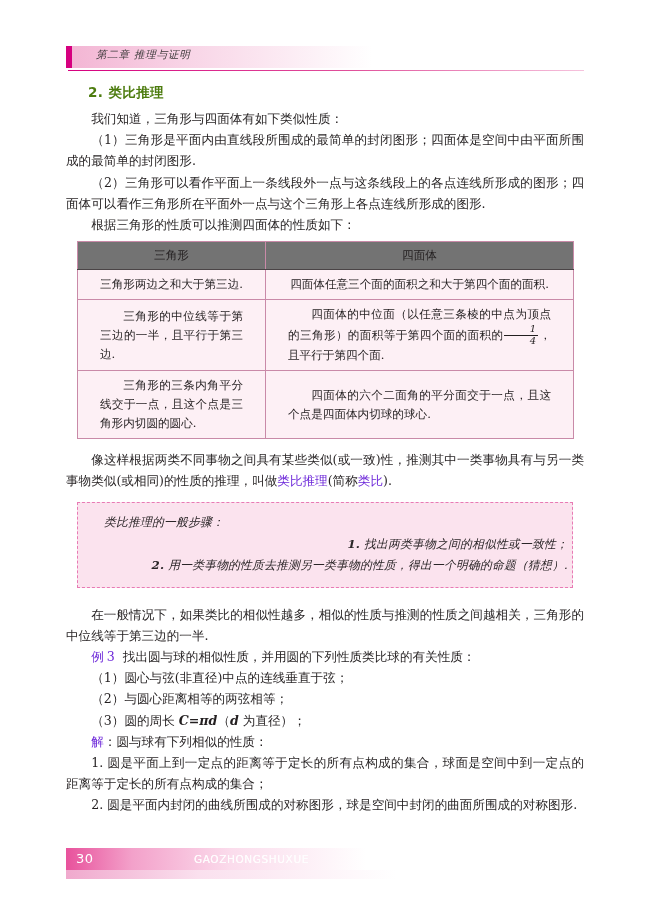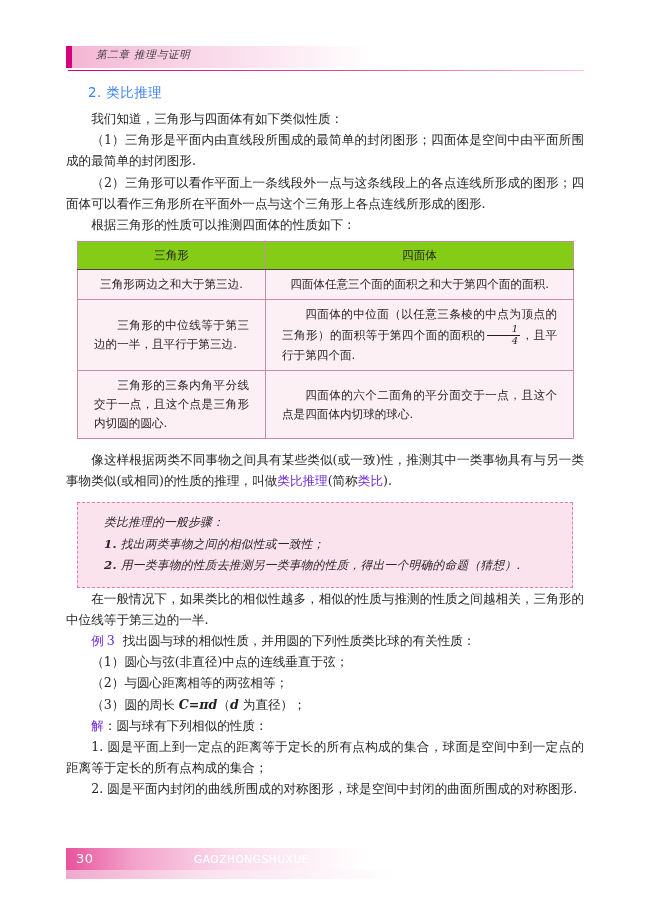--- a/index.html
+++ b/index.html
@@ -73,22 +73,22 @@
     left: 66px;
     top: 82px;
     width: 518px;
   }
 
   h2.section-title {
     margin: 0 0 6px 0;
     padding: 0;
     font-family: "DejaVu Sans", "Liberation Sans", sans-serif;
     font-size: 13.5px;
-    font-weight: normal;
-    color: #3b82f6;
+    font-weight: bold;
+    color: #4d7c0f;
     letter-spacing: 0.4px;
     line-height: 20px;
     text-indent: 22px;
   }
 
   p.body {
     margin: 0;
     padding: 0;
     font-size: 12.6px;
     line-height: 21.2px;
@@ -104,28 +104,28 @@
   
   table.cmp {
     border-collapse: collapse;
     width: 496px;
     margin: 6px 0 0 11px;
     table-layout: fixed;
     border: 1.2px solid #4a4446;
   }
   table.cmp th, table.cmp td {
     border: 0.9px solid #c98aa8;
-    padding: 5px 16px;
+    padding: 5px 22px;
     font-size: 11.6px;
     line-height: 19px;
     vertical-align: middle;
     color: #231f20;
   }
   table.cmp th {
-    background: #84cc16;
+    background: #737373;
     text-align: center;
     font-weight: normal;
     padding: 4px 7px;
     border-bottom: 1.1px solid #4a4446;
   }
   table.cmp td { background: #fdf0f5; }
   table.cmp .c1 { width: 188px; }
   table.cmp .c2 { width: 308px; }
   td.center-cell { text-align: center; }
   td.just-cell {
@@ -143,37 +143,37 @@
     line-height: 1.05;
     margin: 0 1px;
     font-family: "DejaVu Serif", "Liberation Serif", serif;
     font-style: italic;
   }
   .frac .num { display: block; padding: 0 2px; }
   .frac .den { display: block; padding: 0 2px; border-top: 1px solid #231f20; }
 
   
   .tipbox {
-    margin: 10px 0 0 11px;
+    margin: 10px 0 16px 11px;
     width: 496px;
     box-sizing: border-box;
     background: #fbe3ee;
     border: 1.6px dashed #e87ab4;
     padding: 9px 4px 11px 16px;
   }
   .tipbox .tip-line {
     font-family: "DejaVu Serif", "Liberation Serif", serif;
     font-style: italic;
     font-size: 11.8px;
     line-height: 21px;
     color: #2a2527;
     letter-spacing: 0.2px;
   }
   .tipbox .tip-title { margin-bottom: 1px; padding-left: 10px; }
-  .tipbox .tip-item { padding-left: 10px; }
+  .tipbox .tip-item { padding-left: 10px; text-align: right; }
   .tipbox .tip-item b { font-weight: bold; }
 
   
   .math {
     font-family: "DejaVu Serif", "Liberation Serif", serif;
     font-style: italic;
     font-weight: bold;
   }
   .math sup { font-size: 0.62em; font-style: italic; }
 

